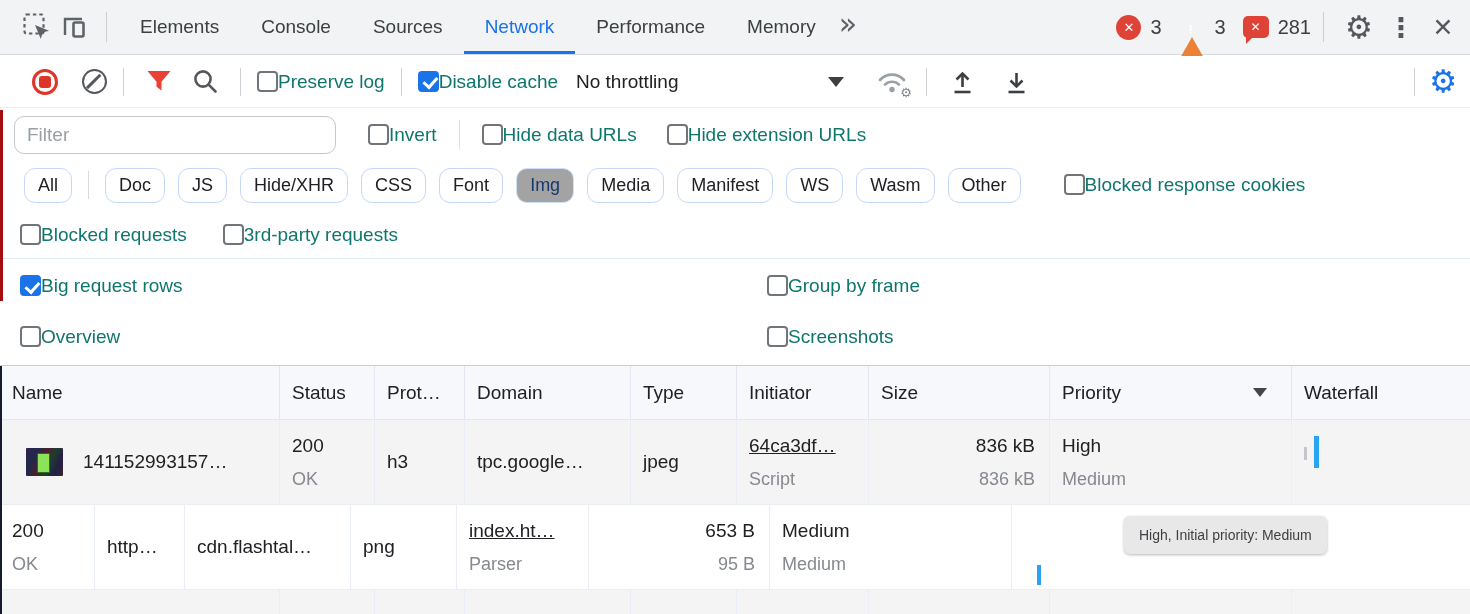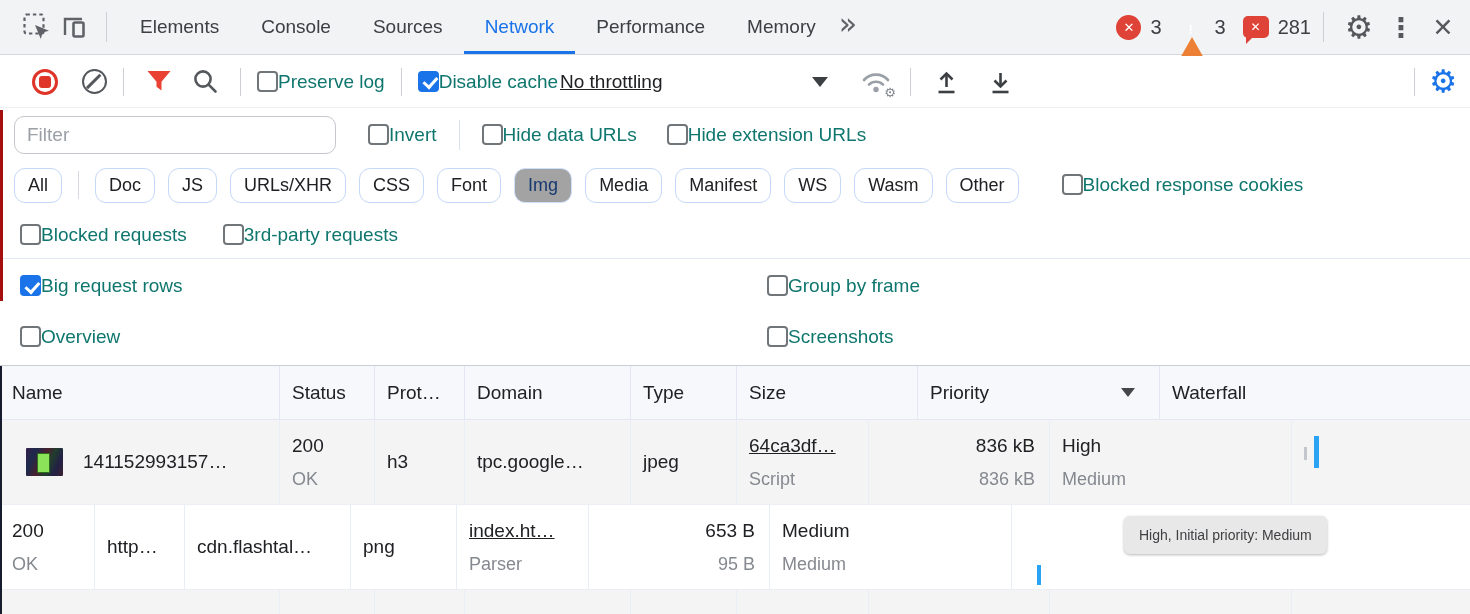--- a/index.html
+++ b/index.html
@@ -37,37 +37,37 @@
   .toolbar .vdiv{width:1px;height:28px;background:#ccd0d5;margin:0 16px;}
   .icon-record{width:26px;height:26px;border:3px solid #df3428;border-radius:50%;position:relative;box-sizing:border-box;flex:none;}
   .icon-record::after{content:"";position:absolute;left:4px;top:4px;width:12px;height:12px;background:#df3428;border-radius:3px;}
   .icon-clear{width:25px;height:25px;border:2.5px solid #54575b;border-radius:50%;position:relative;box-sizing:border-box;flex:none;margin-left:24px;}
   .icon-clear::after{content:"";position:absolute;left:0px;top:9px;width:19px;height:2.5px;background:#54575b;transform:rotate(-45deg);}
   .cbgroup{display:flex;align-items:flex-start;font-size:19px;color:#0f766e;white-space:nowrap;}
   .cb{width:21px;height:21px;box-sizing:border-box;border:2.4px solid #70757a;border-radius:4px;background:#fff;position:relative;flex:none;}
   .cb.on{background:#1a73e8;border-color:#1a73e8;}
   .cb.on::after{content:"";position:absolute;left:6px;top:1.5px;width:5.5px;height:11px;border:solid #fff;
     border-width:0 3px 3px 0;transform:rotate(42deg);}
-  .throttle{display:flex;align-items:center;justify-content:space-between;width:268px;margin-left:2px;font-size:19px;text-decoration:underline;}
+  .throttle{display:flex;align-items:center;justify-content:space-between;width:268px;margin-left:18px;font-size:19px;}
   .caret{width:0;height:0;border-left:8px solid transparent;border-right:8px solid transparent;border-top:10px solid #3c4043;}
   .wifi{position:relative;margin-left:30px;width:36px;height:30px;}
   .wifi .minigear{position:absolute;right:-2px;bottom:-2px;font-size:13px;color:#80868b;}
   .gearbtn{font-size:31px;color:#54575b;}
   .gearbtn.blue{color:#1a73e8;}
   .toolbar .right{margin-left:auto;display:flex;align-items:center;padding-right:13px;}
   .toolbar .right .vdiv{margin:0 14px;}
 
   
   .frow{position:absolute;left:0;width:1470px;display:flex;align-items:center;box-sizing:border-box;}
   .frow .vdiv{width:1px;height:30px;background:#d9e2f2;margin:0 22px;}
   #frow1{top:109px;height:52px;padding-left:14px;}
   .filter-input{width:322px;height:38px;box-sizing:border-box;border:1px solid #c4c7cc;border-radius:10px;
     padding:0 12px;font-size:19px;font-family:inherit;color:#202124;outline:none;}
   .filter-input::placeholder{color:#9aa0a6;}
-  #frow2{top:160px;height:50px;padding-left:14px;gap:13px;}
+  #frow2{top:160px;height:50px;padding-left:24px;gap:13px;}
   .chip{font-size:18px;padding:6px 13px;border:1.5px solid #c6d8f7;border-radius:11px;color:#202124;white-space:nowrap;}
   .chip.sel{background:#a3a3a3;border-color:#cfe0fb;color:#16396f;}
   .chipdiv{width:1px;height:28px;background:#d6dae0;margin:0 3px;}
   #frow3{top:211px;height:47px;padding-left:20px;gap:36px;}
   .hdivider{position:absolute;left:0;top:258px;width:1470px;height:1px;background:#e2e8f4;}
   #frow4{top:260px;height:52px;padding-left:20px;position:absolute;}
   #frow5{top:312px;height:50px;padding-left:20px;position:absolute;}
   .at767{position:absolute;left:767px;}
 
   
@@ -229,21 +229,21 @@
     <span class="cb"></span>
     <span>Hide extension URLs</span>
   </div>
 </div>
 
 <div class="frow" id="frow2">
   <span class="chip">All</span>
   <span class="chipdiv"></span>
   <span class="chip">Doc</span>
   <span class="chip">JS</span>
-  <span class="chip">URLs/XHR</span>
+  <span class="chip">Hide/XHR</span>
   <span class="chip">CSS</span>
   <span class="chip">Font</span>
   <span class="chip sel">Img</span>
   <span class="chip">Media</span>
   <span class="chip">Manifest</span>
   <span class="chip">WS</span>
   <span class="chip">Wasm</span>
   <span class="chip">Other</span>
   <div class="cbgroup" style="margin-left:30px;">
     <span class="cb"></span>
@@ -286,20 +286,21 @@
   </div>
 </div>
 
 <div class="nettable">
   <div class="thead">
     <div class="th c0">Name</div>
     <div class="th c1">Status</div>
     <div class="th c2">Prot…</div>
     <div class="th c3">Domain</div>
     <div class="th c4">Type</div>
+    <div class="th c5">Initiator</div>
     <div class="th c6">Size</div>
     <div class="th c7">
       <span>Priority</span>
       <span class="sortcaret"></span>
     </div>
     <div class="th c8">Waterfall</div>
   </div>
 
   <div class="trow odd">
     <div class="td name c0">

